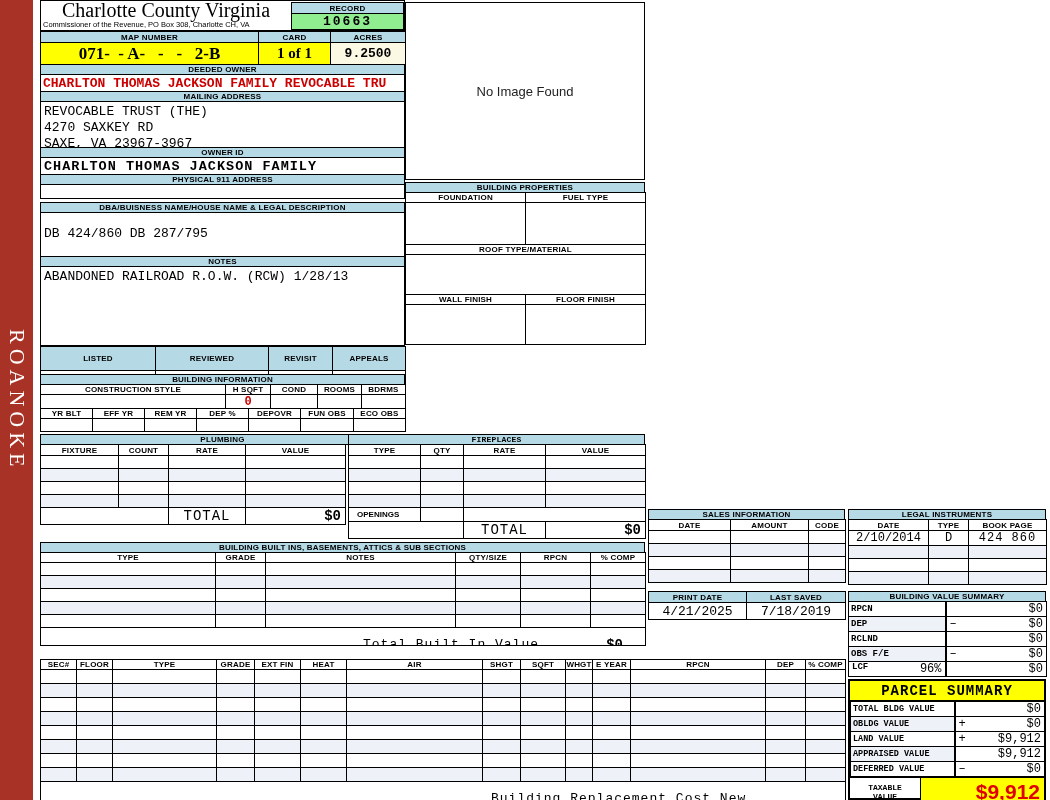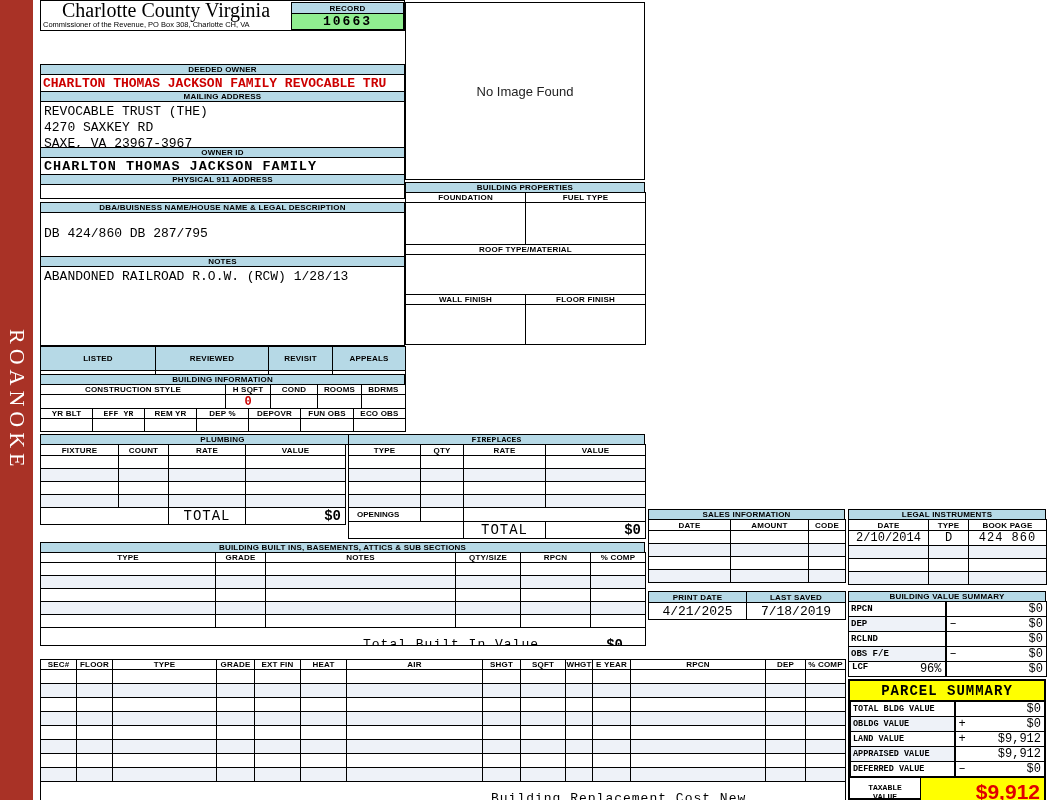--- a/index.html
+++ b/index.html
@@ -33,20 +33,39 @@
     <div class="abs" style="left:0;top:0;width:250px;height:31px;">
       <div style="font:20px 'Liberation Serif',serif;text-align:center;line-height:19px;">Charlotte County Virginia</div>
       <div style="font:7.5px 'Liberation Sans',sans-serif;padding-left:2px;">Commissioner of the Revenue, PO Box 308, Charlotte CH, VA</div>
     </div>
     <div class="abs" style="right:0;top:1px;width:113px;height:29px;">
       <div class="strip" style="height:12px;line-height:11px;">RECORD</div>
       <div style="height:17px;margin-top:-1px;background:#90ee90;border:1px solid #000;box-sizing:border-box;font:bold 13px 'Liberation Mono',monospace;text-align:center;line-height:15px;letter-spacing:2px;">10663</div>
     </div>
   </div>
 
+  <table class="abs" style="left:40px;top:31px;width:365px;">
+    <colgroup>
+        <col style="width:218px">
+        <col style="width:72px">
+        <col style="width:75px">
+      </colgroup>
+    <tbody>
+        <tr>
+      <th class="blue">MAP NUMBER</th>
+      <th class="blue">CARD</th>
+      <th class="blue">ACRES</th>
+    </tr>
+    <tr style="height:22px;">
+      <td style="background:#ffff00;font:bold 17px 'Liberation Serif',serif;text-align:center;white-space:pre;">071-  - A-   -   -   2-B</td>
+      <td style="background:#ffff00;font:bold 15px 'Liberation Serif',serif;text-align:center;">1 of 1</td>
+      <td style="background:#fbf8e4;font:bold 13px 'Liberation Mono',monospace;text-align:center;">9.2500</td>
+    </tr>
+  </tbody>
+    </table>
 
   <div class="strip abs" style="left:40px;top:64px;width:365px;">DEEDED OWNER</div>
   <div class="box" style="left:40px;top:74px;width:365px;height:18px;font:bold 13px 'Liberation Mono',monospace;color:#cc0000;line-height:17px;padding-left:2px;white-space:nowrap;overflow:hidden;">CHARLTON THOMAS JACKSON FAMILY REVOCABLE TRU</div>
 
   <div class="strip abs" style="left:40px;top:91px;width:365px;">MAILING ADDRESS</div>
   <div class="box" style="left:40px;top:101px;width:365px;height:56px;padding:2px 0 0 3px;">
     <div class="val13" style="line-height:16px;">REVOCABLE TRUST (THE)</div>
     <div class="val13" style="line-height:16px;">4270 SAXKEY RD</div>
     <div class="val13" style="line-height:16px;">SAXE, VA 23967-3967</div>
   </div>
@@ -122,21 +141,21 @@
         <col style="width:52px">
         <col style="width:52px">
         <col style="width:52px">
         <col style="width:52px">
         <col style="width:53px">
         <col style="width:52px">
       </colgroup>
     <tbody>
         <tr>
       <th style="height:10px;">YR BLT</th>
-      <th style="height:10px;font-family:Liberation Mono, monospace;">EFF YR</th>
+      <th style="height:10px;">EFF YR</th>
       <th style="height:10px;">REM YR</th>
       <th style="height:10px;">DEP %</th>
       <th style="height:10px;">DEPOVR</th>
       <th style="height:10px;">FUN OBS</th>
       <th style="height:10px;">ECO OBS</th>
     </tr>
     </tbody>
       <tbody>
         <tr style="height: 13px;">
           <td></td>

